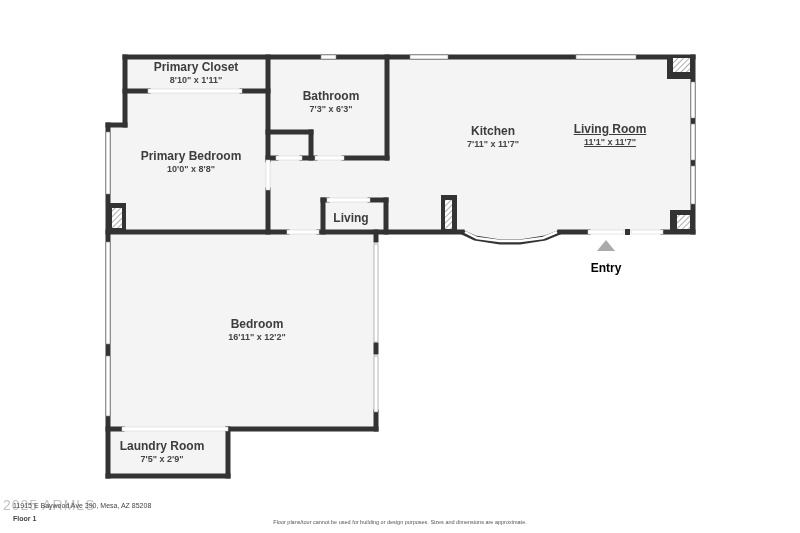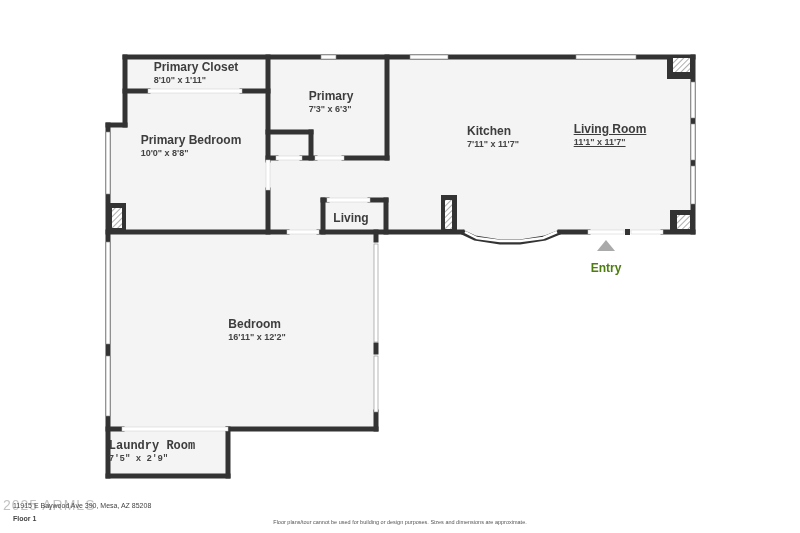--- a/index.html
+++ b/index.html
@@ -1,21 +1,21 @@
 <!DOCTYPE html>
 <html><head>
 <meta charset="utf-8">
 <style>
   html, body { margin:0; padding:0; background:#ffffff; }
   body { width:800px; height:533px; position:relative; overflow:hidden; font-family:"Liberation Sans", "DejaVu Sans", sans-serif; }
   #plan { position:absolute; left:0; top:0; width:800px; height:533px; }
-  .room-label { position:absolute; text-align:left; color:#3d3d3d; transform:translate(-50%, -50%); white-space:nowrap; }
+  .room-label { position:absolute; text-align:center; color:#3d3d3d; transform:translate(-50%, -50%); white-space:nowrap; }
   .room-name { font-weight:bold; font-size:12px; line-height:14px; display:block; }
   .room-dim { font-weight:bold; font-size:9px; line-height:12px; display:block; color:#444; }
-  .entry-label { position:absolute; left:606px; top:268px; transform:translate(-50%,-50%); font-weight:bold; font-size:12px; color:#4d7c0f; }
+  .entry-label { position:absolute; left:606px; top:268px; transform:translate(-50%,-50%); font-weight:bold; font-size:12px; color:#000000; }
   .footer-address { position:absolute; left:13px; top:502px; font-size:7px; color:#444; white-space:nowrap; }
   .watermark { position:absolute; left:3px; top:497px; font-size:14px; color:#9a9a9a; letter-spacing:1px; opacity:0.6; white-space:nowrap; }
   .footer-floor { position:absolute; left:13px; top:515px; font-size:7px; font-weight:bold; color:#444; }
   .footer-disclaimer { position:absolute; left:400px; top:519px; transform:translateX(-50%); font-size:5.5px; color:#555; white-space:nowrap; }
 </style>
 </head>
 <body>
 
 <svg id="plan" viewBox="0 0 800 533" xmlns="http://www.w3.org/2000/svg">
   <defs>
@@ -122,43 +122,43 @@
   <rect x="625" y="229" width="5" height="6" fill="#333"></rect>
 
   <polygon points="597,251 606,240 615,251" fill="#aaaaaa"></polygon>
 </svg>
 
 <div class="room-label" style="left:196px; top:73px;">
   <span class="room-name">Primary Closet</span>
   <span class="room-dim">8'10" x 1'11"</span>
 </div>
 <div class="room-label" style="left:331px; top:102px;">
-  <span class="room-name">Primary</span>
+  <span class="room-name">Bathroom</span>
   <span class="room-dim">7'3" x 6'3"</span>
 </div>
 <div class="room-label" style="left:449px; top:137px;margin-left:44px;">
   <span class="room-name">Kitchen</span>
   <span class="room-dim">7'11" x 11'7"</span>
 </div>
 <div class="room-label" style="left:610px; top:135px;text-decoration:underline;">
   <span class="room-name">Living Room</span>
   <span class="room-dim">11'1" x 11'7"</span>
 </div>
-<div class="room-label" style="left:191px; top:146px;">
+<div class="room-label" style="left:191px; top:162px;">
   <span class="room-name">Primary Bedroom</span>
   <span class="room-dim">10'0" x 8'8"</span>
 </div>
 <div class="room-label" style="left:351px; top:218px;">
   <span class="room-name">Living</span>
 </div>
 <div class="room-label" style="left:257px; top:330px;">
   <span class="room-name">Bedroom</span>
   <span class="room-dim">16'11" x 12'2"</span>
 </div>
-<div class="room-label" style="left:152px; top:452px;font-family:Liberation Mono, monospace;">
+<div class="room-label" style="left:162px; top:452px;">
   <span class="room-name">Laundry Room</span>
   <span class="room-dim">7'5" x 2'9"</span>
 </div>
 
 <div class="entry-label">Entry</div>
 
 <div class="watermark">2025 ARMLS</div>
 <div class="footer-address">11915 E Baywood Ave 390, Mesa, AZ 85208</div>
 <div class="footer-floor">Floor 1</div>
 <div class="footer-disclaimer">Floor plans/tour cannot be used for building or design purposes. Sizes and dimensions are approximate.</div>

